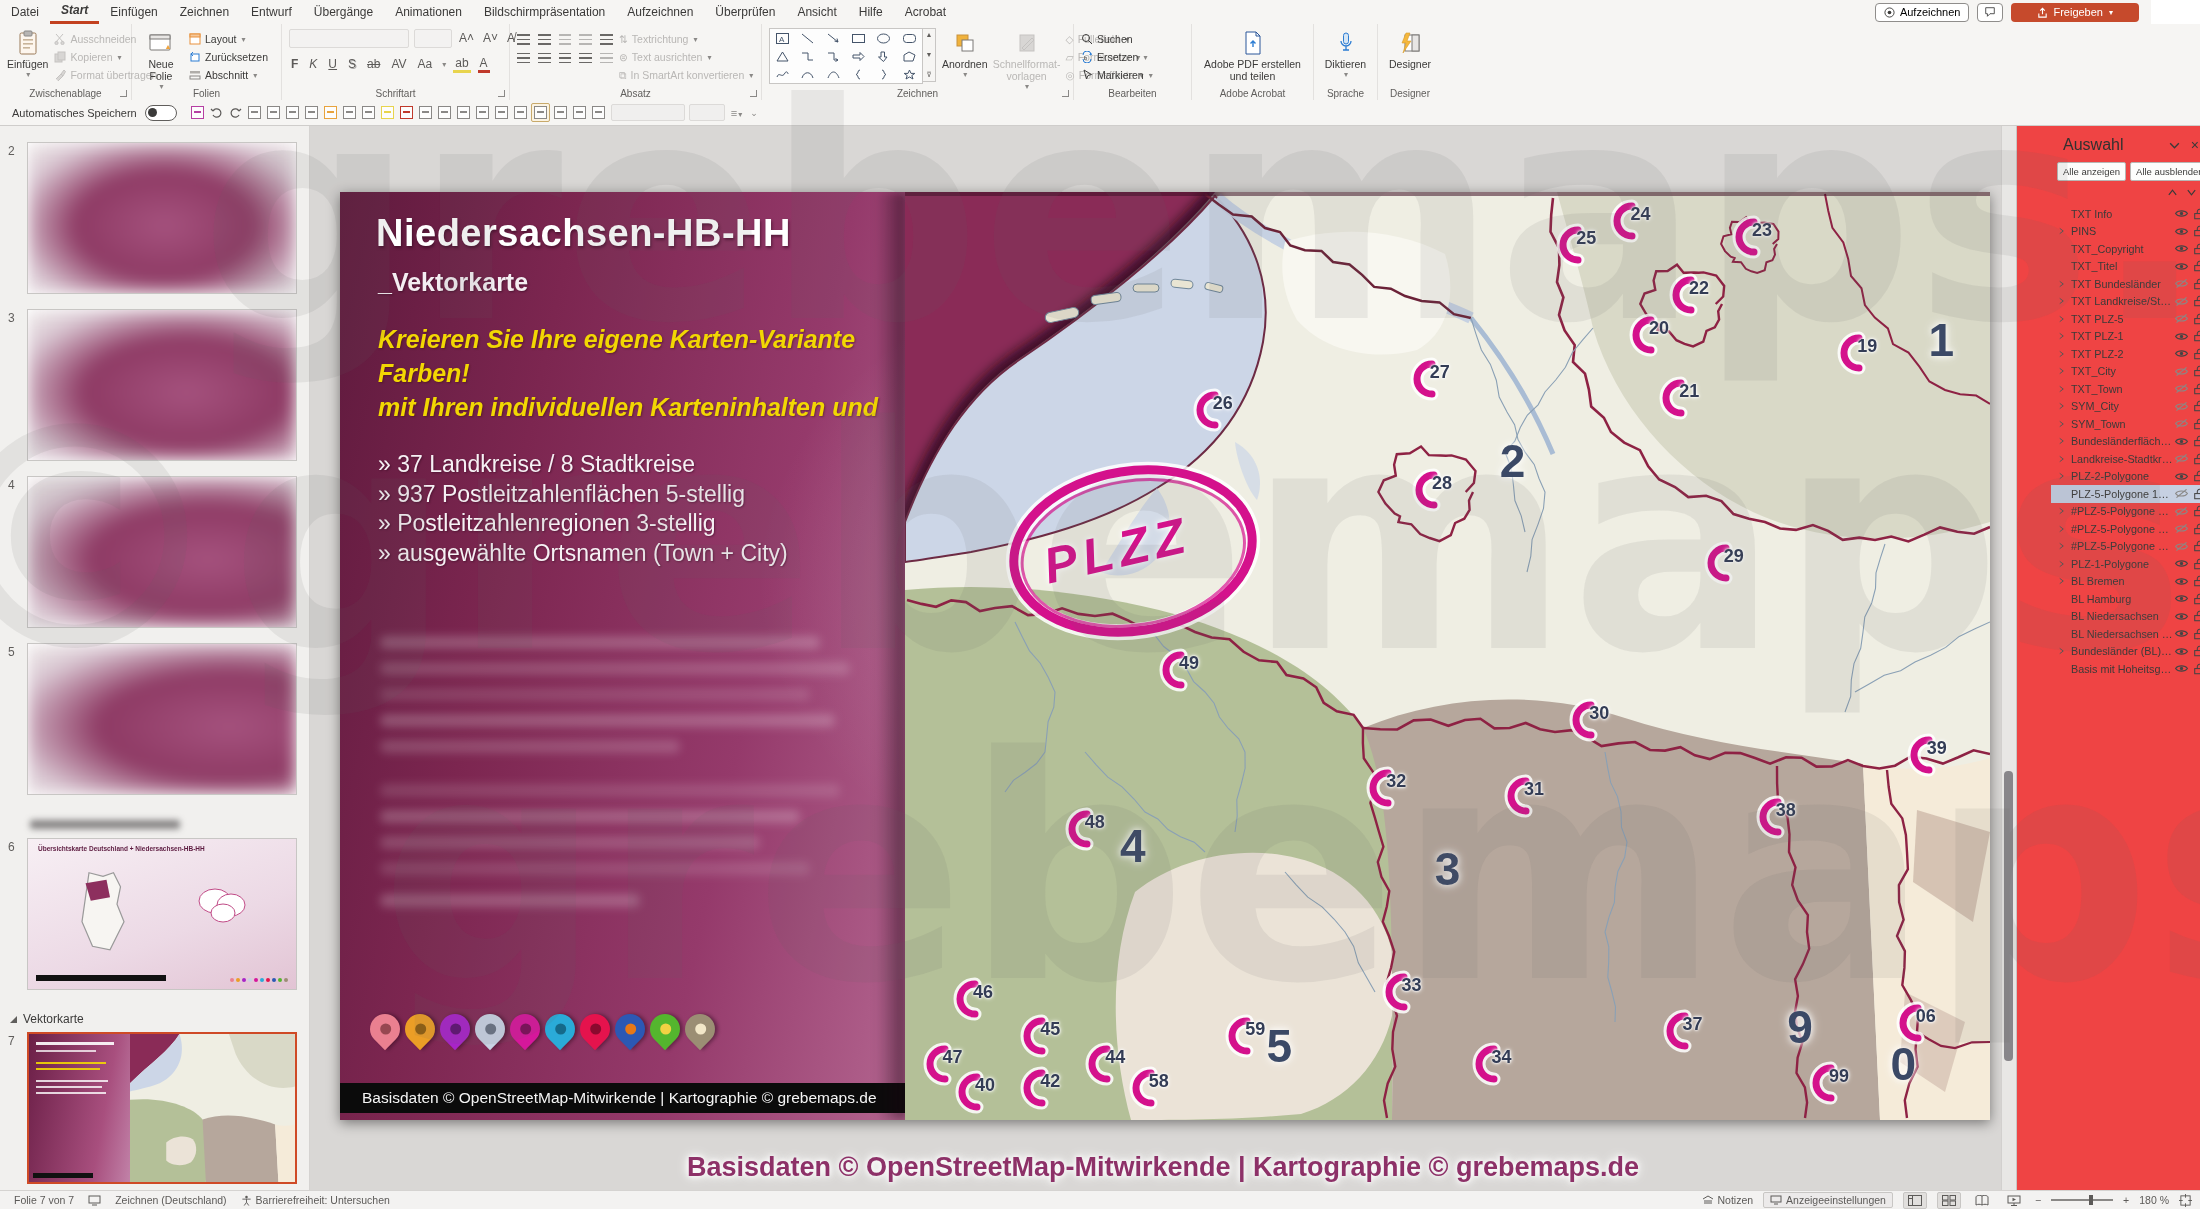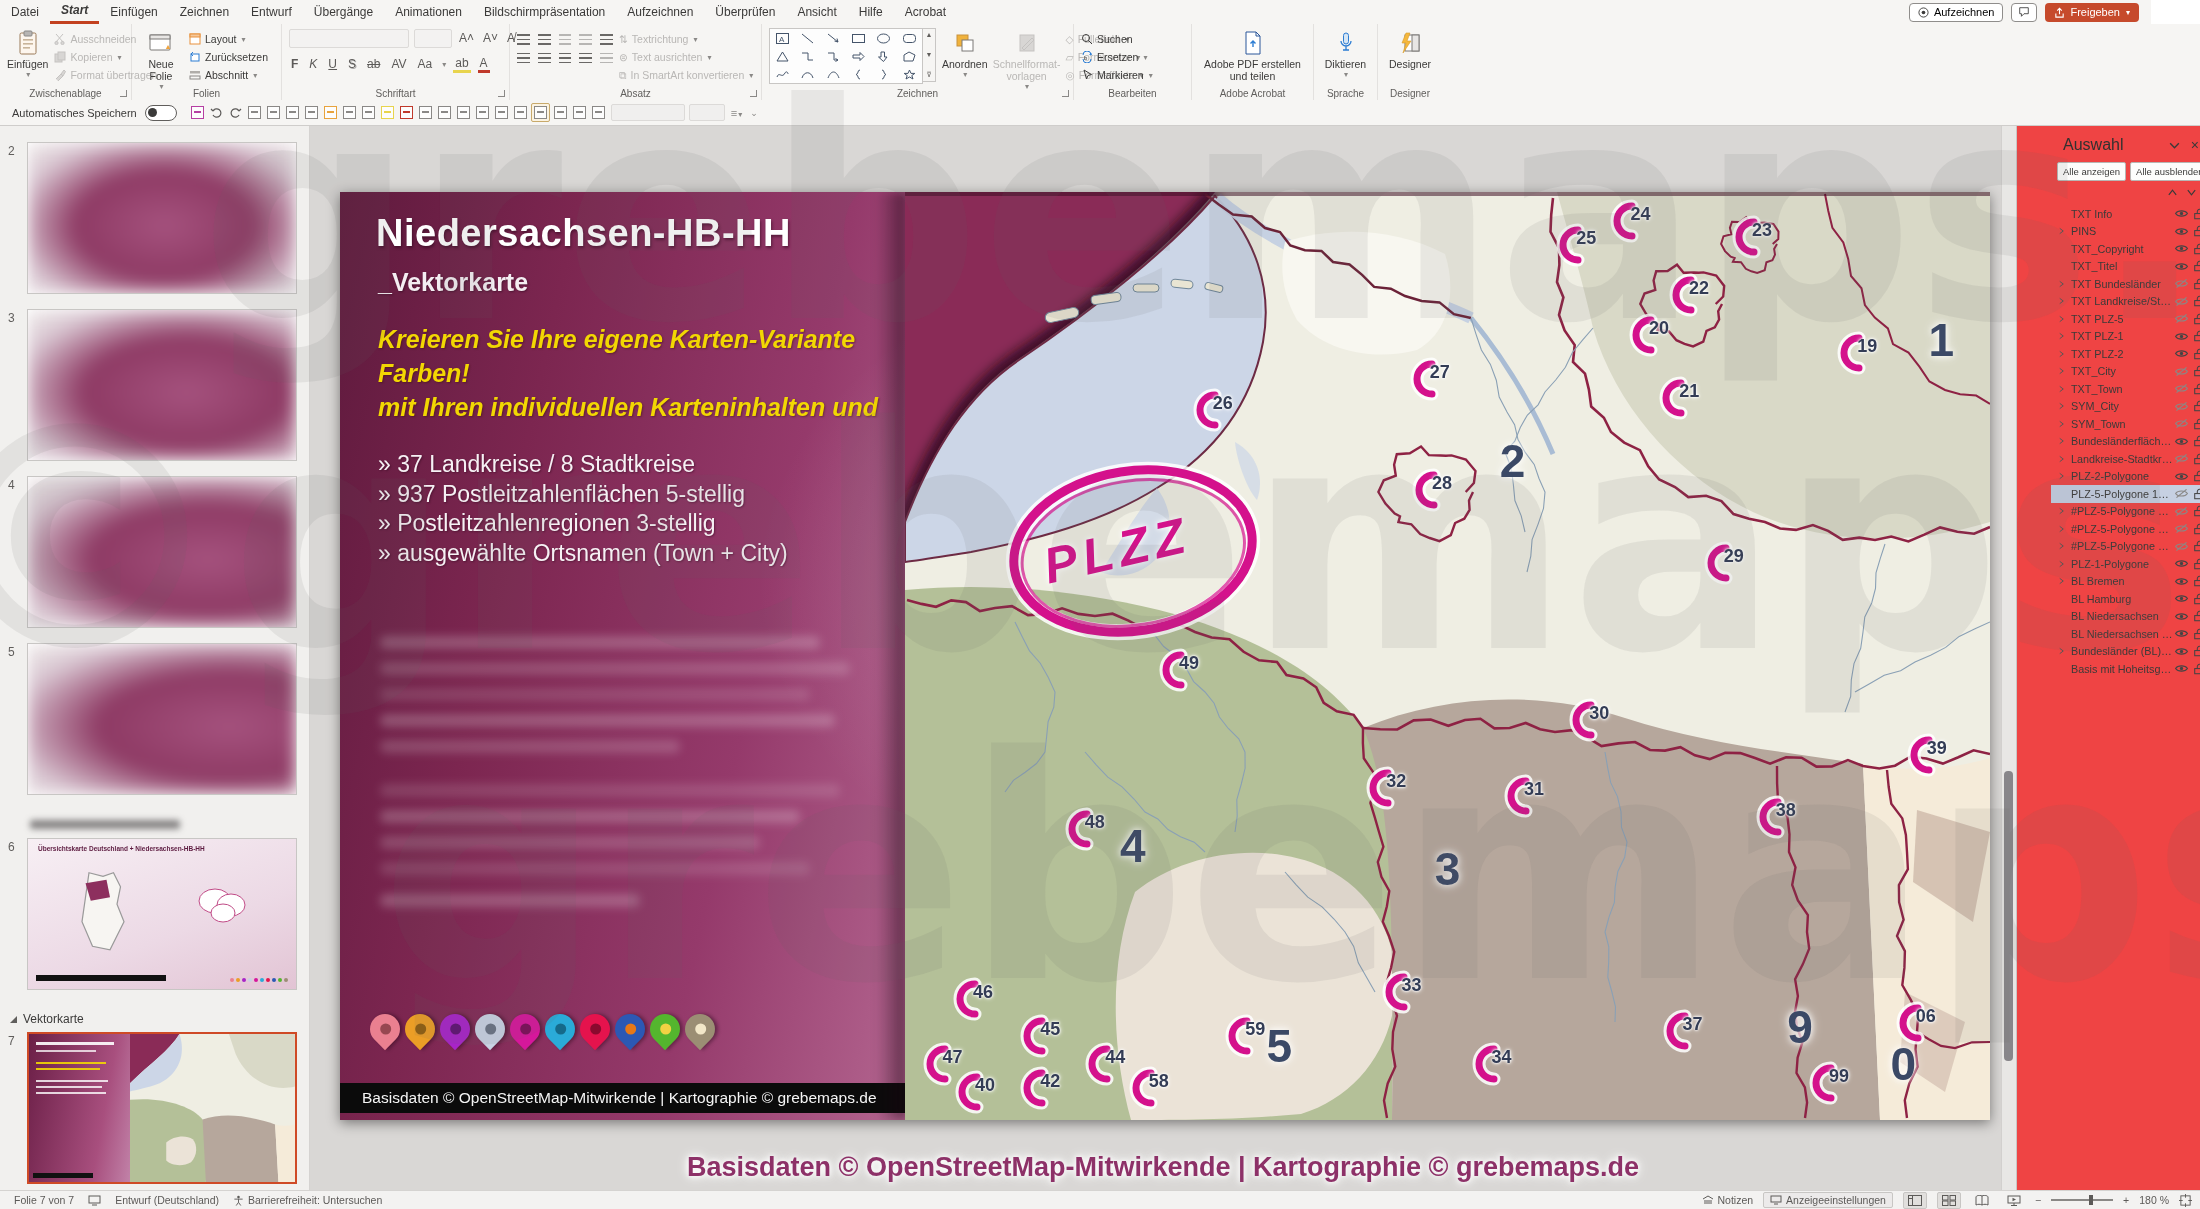--- a/index.html
+++ b/index.html
@@ -8,21 +8,21 @@
   
   .menubar{position:absolute;left:0;top:0;width:2151px;height:24px;background:#f6f5f3;
            display:flex;align-items:center;font-size:12px;z-index:5;}
   .menu-item{padding:0 11px;line-height:24px;cursor:default;white-space:nowrap;}
   .menu-item.active{border-bottom:3px solid #c3411f;line-height:21px;font-weight:bold;font-style:italic;}
   .mb-right{margin-left:auto;display:flex;align-items:center;gap:8px;padding-right:12px;}
   .rec-btn,.cmt-btn{height:19px;border:1px solid #8f8d8b;border-radius:4px;background:#fff;
            display:flex;align-items:center;gap:5px;padding:0 8px;font-size:11px;}
   .cmt-btn{width:26px;justify-content:center;padding:0;}
   .share-btn{height:19px;background:#c64a2c;color:#fff;border:none;border-radius:4px;
-           display:flex;align-items:center;gap:5px;padding:0 9px;font-size:11px;}
+           display:flex;align-items:center;gap:5px;padding:0 26px;font-size:11px;}
   
   .ribbon{position:absolute;left:0;top:24px;width:2200px;height:76px;background:#f6f5f3;
           border-bottom:1px solid #d5d3d1;display:flex;z-index:4;}
   .rgroup{position:relative;border-right:1px solid #e3e1df;padding:4px 7px 15px 7px;box-sizing:border-box;
           display:flex;gap:6px;align-items:flex-start;}
   .glabel{position:absolute;bottom:1px;left:0;right:0;text-align:center;font-size:10px;color:#605e5c;}
   .launcher{position:absolute;bottom:3px;right:4px;width:6px;height:6px;
             border-right:1px solid #8a8886;border-bottom:1px solid #8a8886;}
   .bigbtn{display:flex;flex-direction:column;align-items:center;width:56px;font-size:10.5px;
           text-align:center;line-height:1.15;padding-top:2px;}
@@ -1594,21 +1594,21 @@
 </div>
 
 <div class="statusbar">
   <span class="sb-item">Folie 7 von 7</span>
   <span class="sb-item">
     <svg width="13" height="11" viewBox="0 0 13 11">
         <rect x="1" y="1" width="11" height="7" fill="none" stroke="#5c5a58"></rect>
         <path d="M4 10 h5" stroke="#5c5a58"></path>
       </svg>
   </span>
-  <span class="sb-item">Entwurf (Deutschland)</span>
+  <span class="sb-item">Zeichnen (Deutschland)</span>
   <span class="sb-item">
     <svg width="11" height="11" viewBox="0 0 12 12">
         <circle cx="6" cy="2.3" r="1.4" fill="#5c5a58"></circle>
         <path d="M1.5 4.5 h9 M6 4.5 v3.5 M6 8 L3.5 11.5 M6 8 L8.5 11.5" fill="none" stroke="#5c5a58"></path>
       </svg>
     <span>Barrierefreiheit: Untersuchen</span>
   </span>
   <div class="sb-right">
     <span class="sb-item" style="margin-left:0">
       <svg width="12" height="10" viewBox="0 0 12 10">

